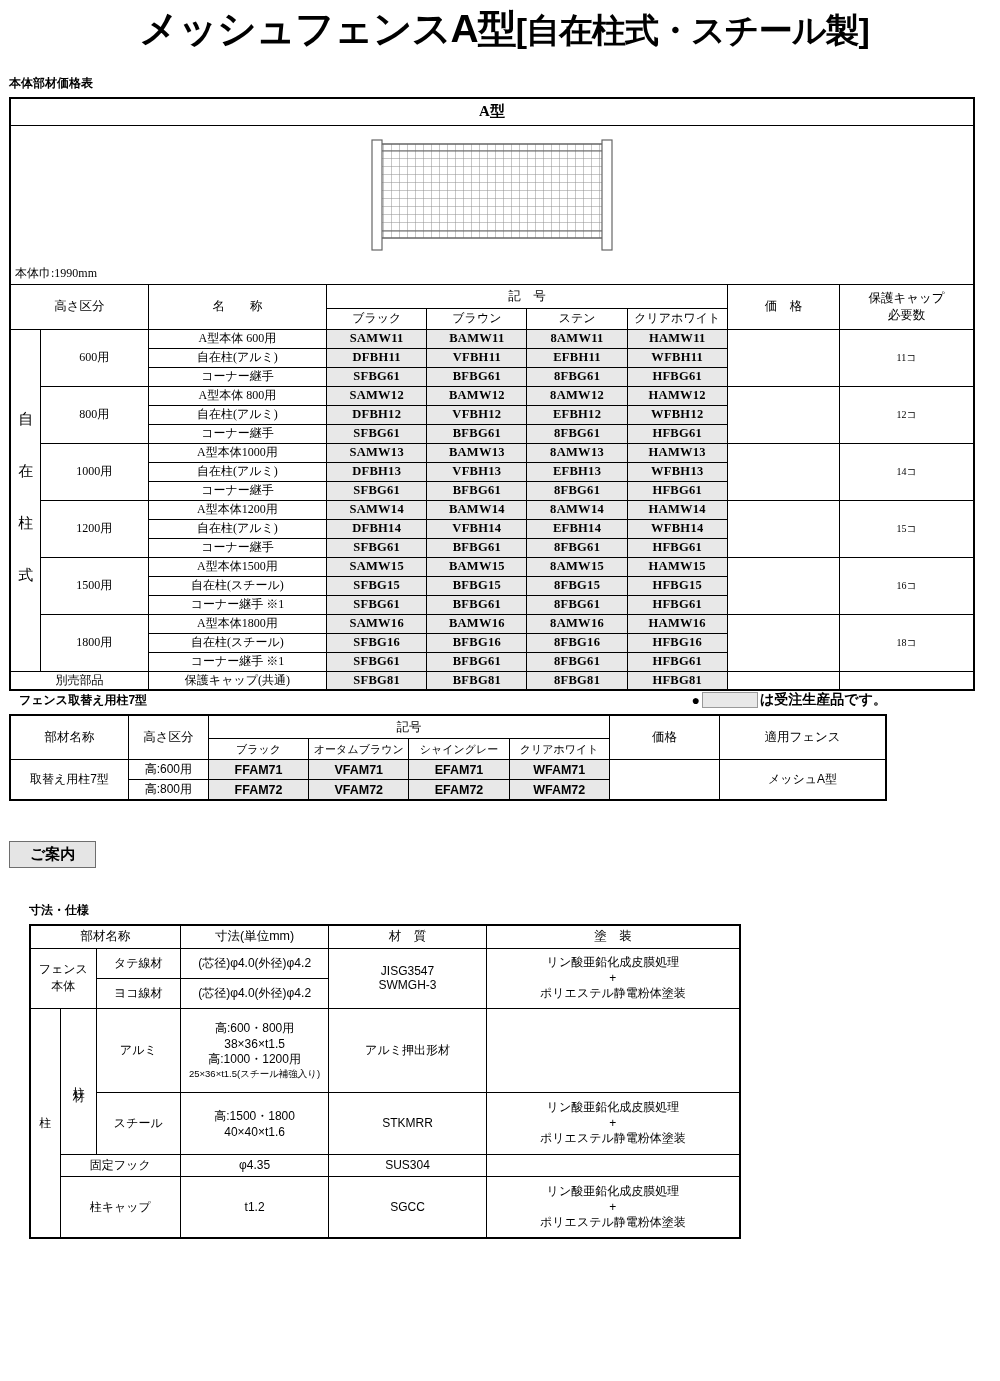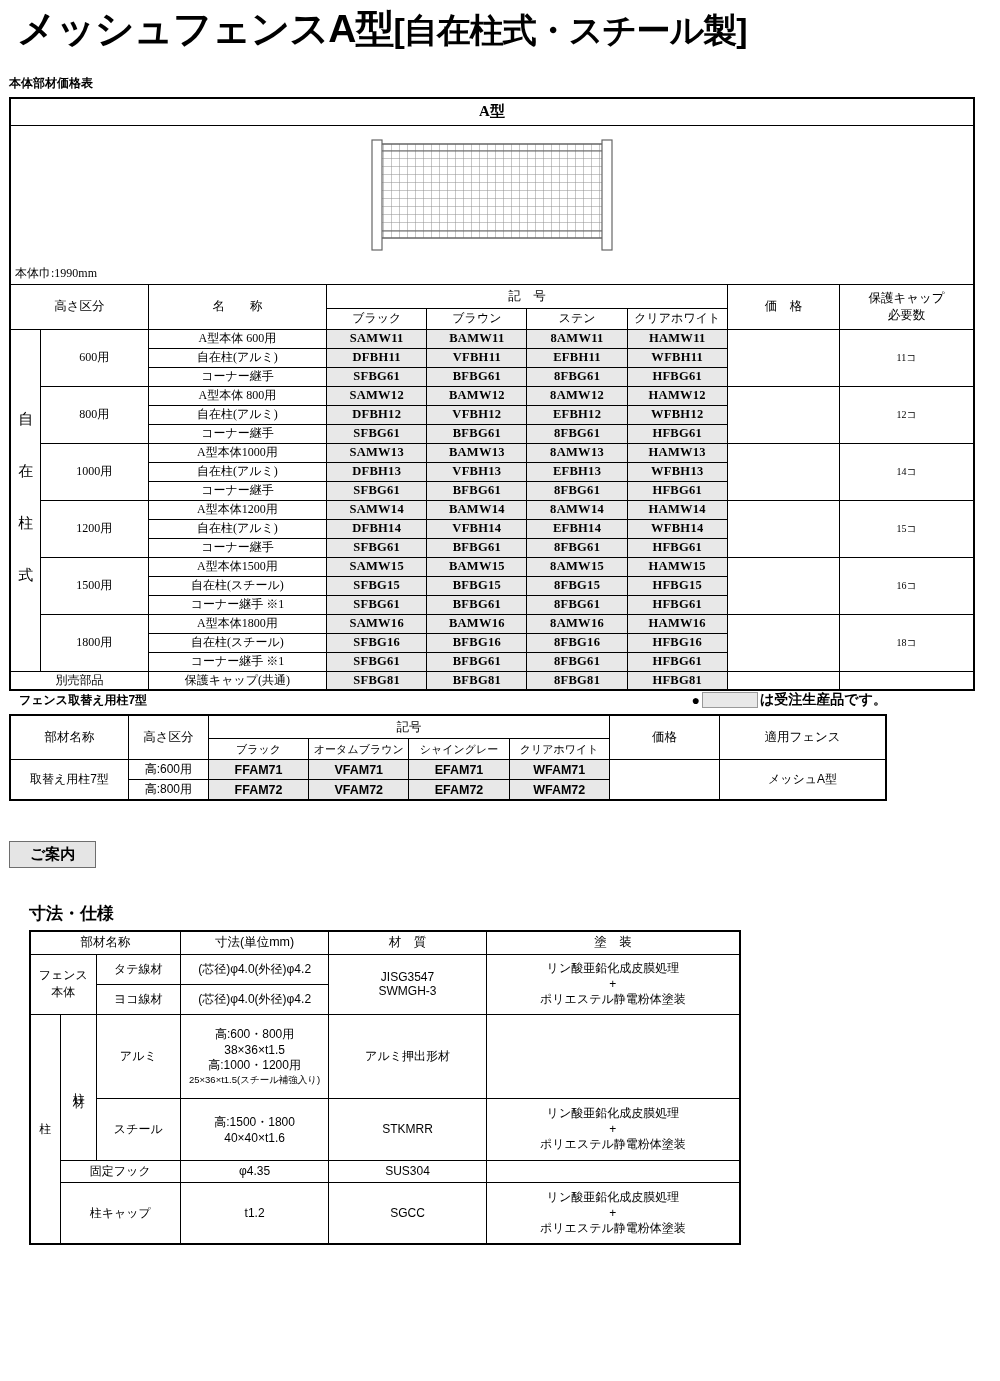--- a/index.html
+++ b/index.html
@@ -5,21 +5,21 @@
   html, body { margin:0; padding:0; background:#fff; }
   body {
     width:1000px;
     font-family:"Liberation Sans","DejaVu Sans",sans-serif;
     color:#000;
     -webkit-font-smoothing:antialiased;
   }
   .sheet { width:1000px; box-sizing:border-box; padding:6px 9px 10px 9px; }
 
   
-  .page-title { margin:2px 0 24px 8px; line-height:1.1; white-space:nowrap; }
+  .page-title { margin:2px 0 24px 8px; line-height:1.1; white-space:nowrap;text-align:center; }
   .page-title .t-main { font-size:39px; font-weight:bold; letter-spacing:-1px; }
   .page-title .t-sub  { font-size:34px; font-weight:bold; letter-spacing:-1px; }
 
   .sec-heading { font-size:12px; font-weight:bold; margin:0 0 5px 0; }
 
   
   table { border-collapse:collapse; table-layout:fixed; }
   td {
     border:1px solid #000;
     font-size:12px;
@@ -74,21 +74,21 @@
     border:1px solid #6e6e6e;
     padding:3px 20px;
     font-size:15px;
     font-weight:bold;
   }
   .guide-notes { margin-top:10px; font-size:13px; line-height:1.6; }
   .guide-notes div { margin:0; }
 
   
   .spec { margin-top:34px; padding-left:20px; }
-  .spec .sec-heading { font-size:17px; }
+  .spec .sec-heading { font-size:12px; }
   .spec-table { width:712px; border:2px solid #000; }
   .spec-table .hdr td { height:22px; font-size:12.5px; }
   .spec-table td { font-size:12px; }
   .spec-table .small { font-size:9.5px; }
   .vert-sm {
     writing-mode:vertical-rl;
     text-orientation:upright;
     letter-spacing:4px;
     font-size:12px;
     display:inline-block;

